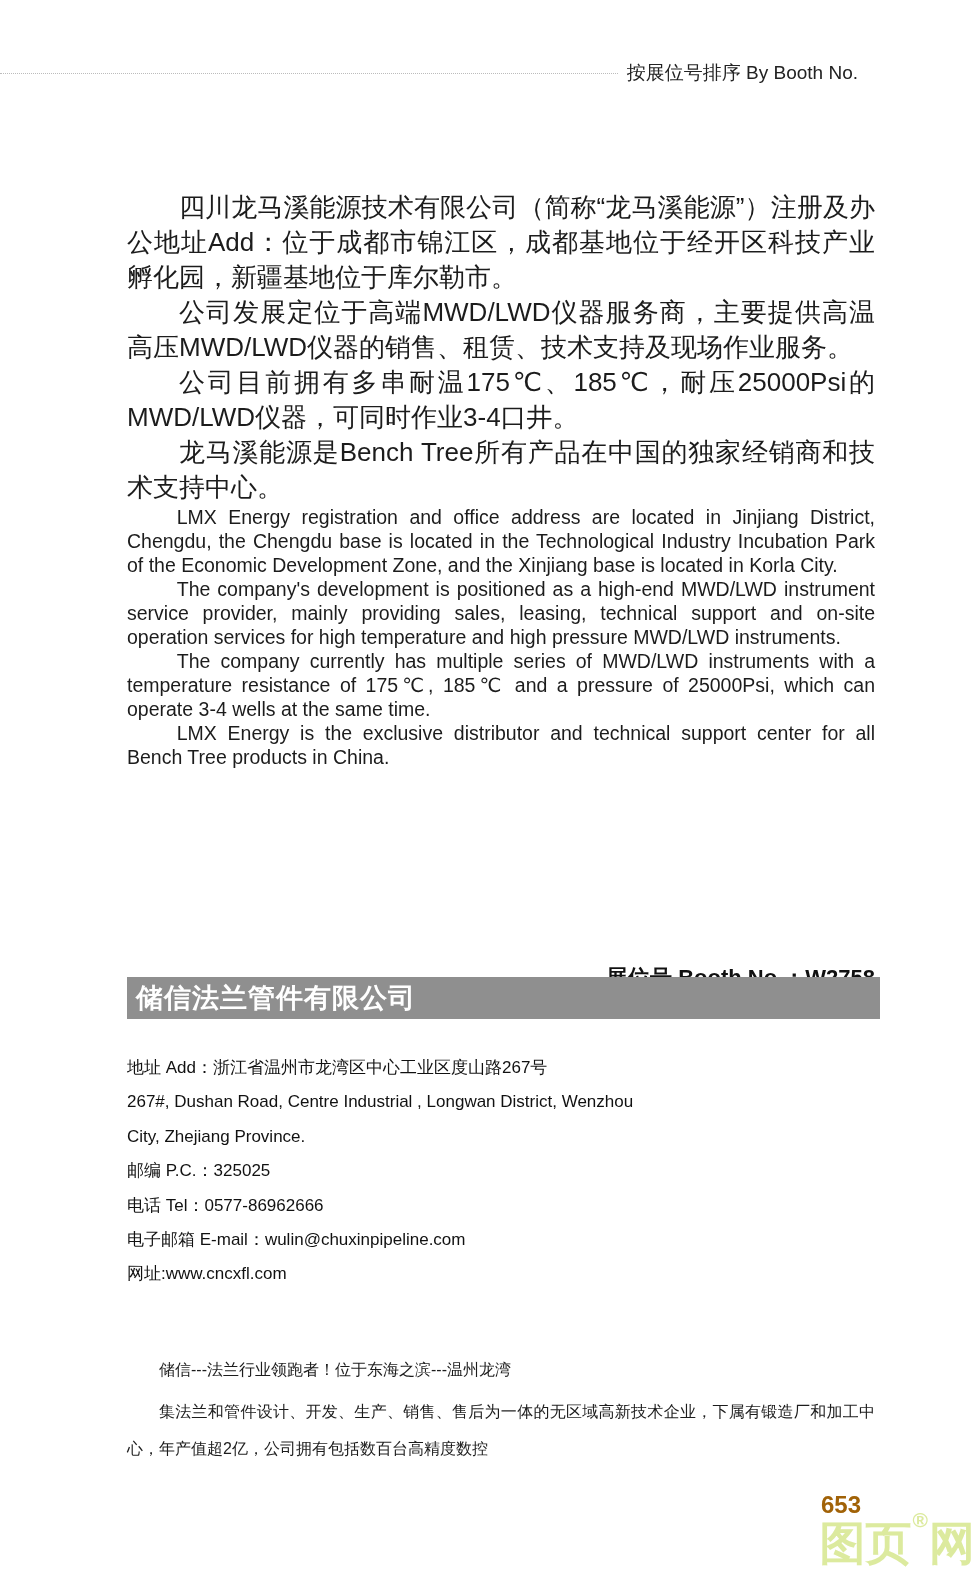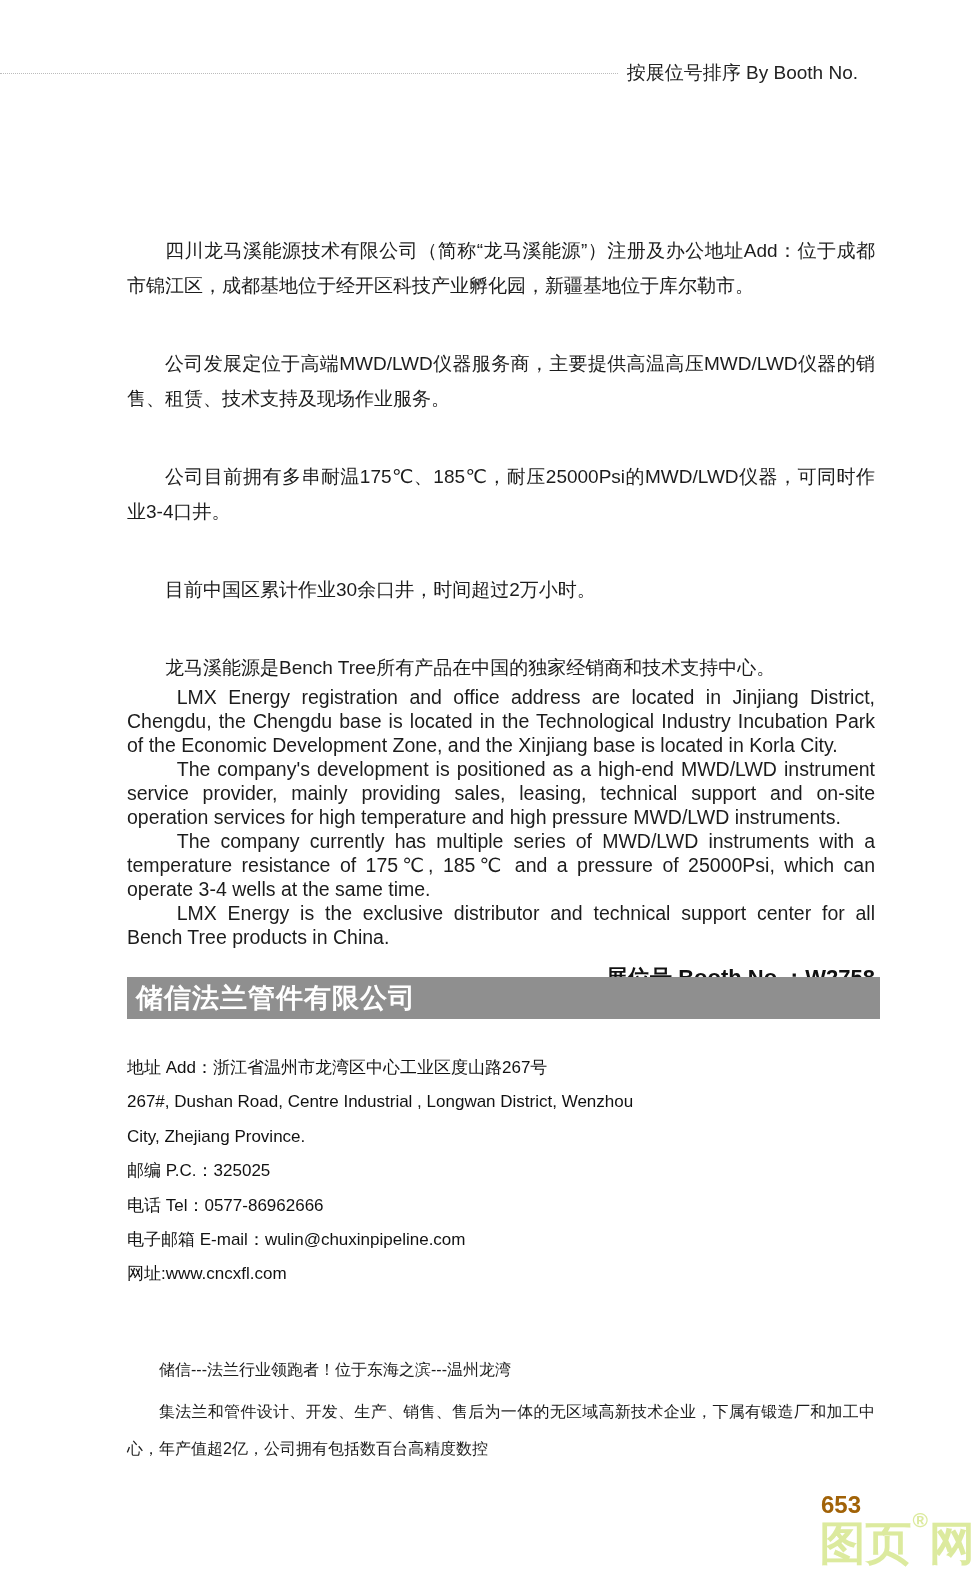--- a/index.html
+++ b/index.html
@@ -41,24 +41,23 @@
   
   .bio {
     position: absolute;
     top: 190px;
     left: 127px;
     width: 748px;
     text-align: justify;
   }
   .bio p { margin: 0; }
   .bio p.zh {
-    font-size: 19px;
+    font-size: 26px;
     line-height: 35px;
     text-indent: 2em;
-    margin-top: 43px;
   }
   .bio p.en {
     font-size: 19.5px;
     line-height: 24px;
     text-indent: 2.55em;
   }
 
   
   .booth-line {
     position: absolute;
@@ -151,21 +150,20 @@
 
   <div class="header-row">
     <div class="dotted-rule"></div>
     <span class="header-text">按展位号排序 By Booth No.</span>
   </div>
 
   <section class="bio">
     <p class="zh">四川龙马溪能源技术有限公司（简称“龙马溪能源”）注册及办公地址Add：位于成都市锦江区，成都基地位于经开区科技产业孵化园，新疆基地位于库尔勒市。</p>
     <p class="zh">公司发展定位于高端MWD/LWD仪器服务商，主要提供高温高压MWD/LWD仪器的销售、租赁、技术支持及现场作业服务。</p>
     <p class="zh">公司目前拥有多串耐温175℃、185℃，耐压25000Psi的MWD/LWD仪器，可同时作业3-4口井。</p>
-    <p class="zh">目前中国区累计作业30余口井，时间超过2万小时。</p>
     <p class="zh">龙马溪能源是Bench Tree所有产品在中国的独家经销商和技术支持中心。</p>
     <p class="en">LMX Energy registration and office address are located in Jinjiang District, Chengdu, the Chengdu base is located in the Technological Industry Incubation Park of the Economic Development Zone, and the Xinjiang base is located in Korla City.</p>
     <p class="en">The company's development is positioned as a high-end MWD/LWD instrument service provider, mainly providing sales, leasing, technical support and on-site operation services for high temperature and high pressure MWD/LWD instruments.</p>
     <p class="en">The company currently has multiple series of MWD/LWD instruments with a temperature resistance of 175℃, 185℃ and a pressure of 25000Psi, which can operate 3-4 wells at the same time.</p>
     <p class="en">LMX Energy is the exclusive distributor and technical support center for all Bench Tree products in China.</p>
   </section>
 
   <div class="booth-line">展位号 Booth No.：W2758</div>
 
   <div class="company-banner">储信法兰管件有限公司</div>

